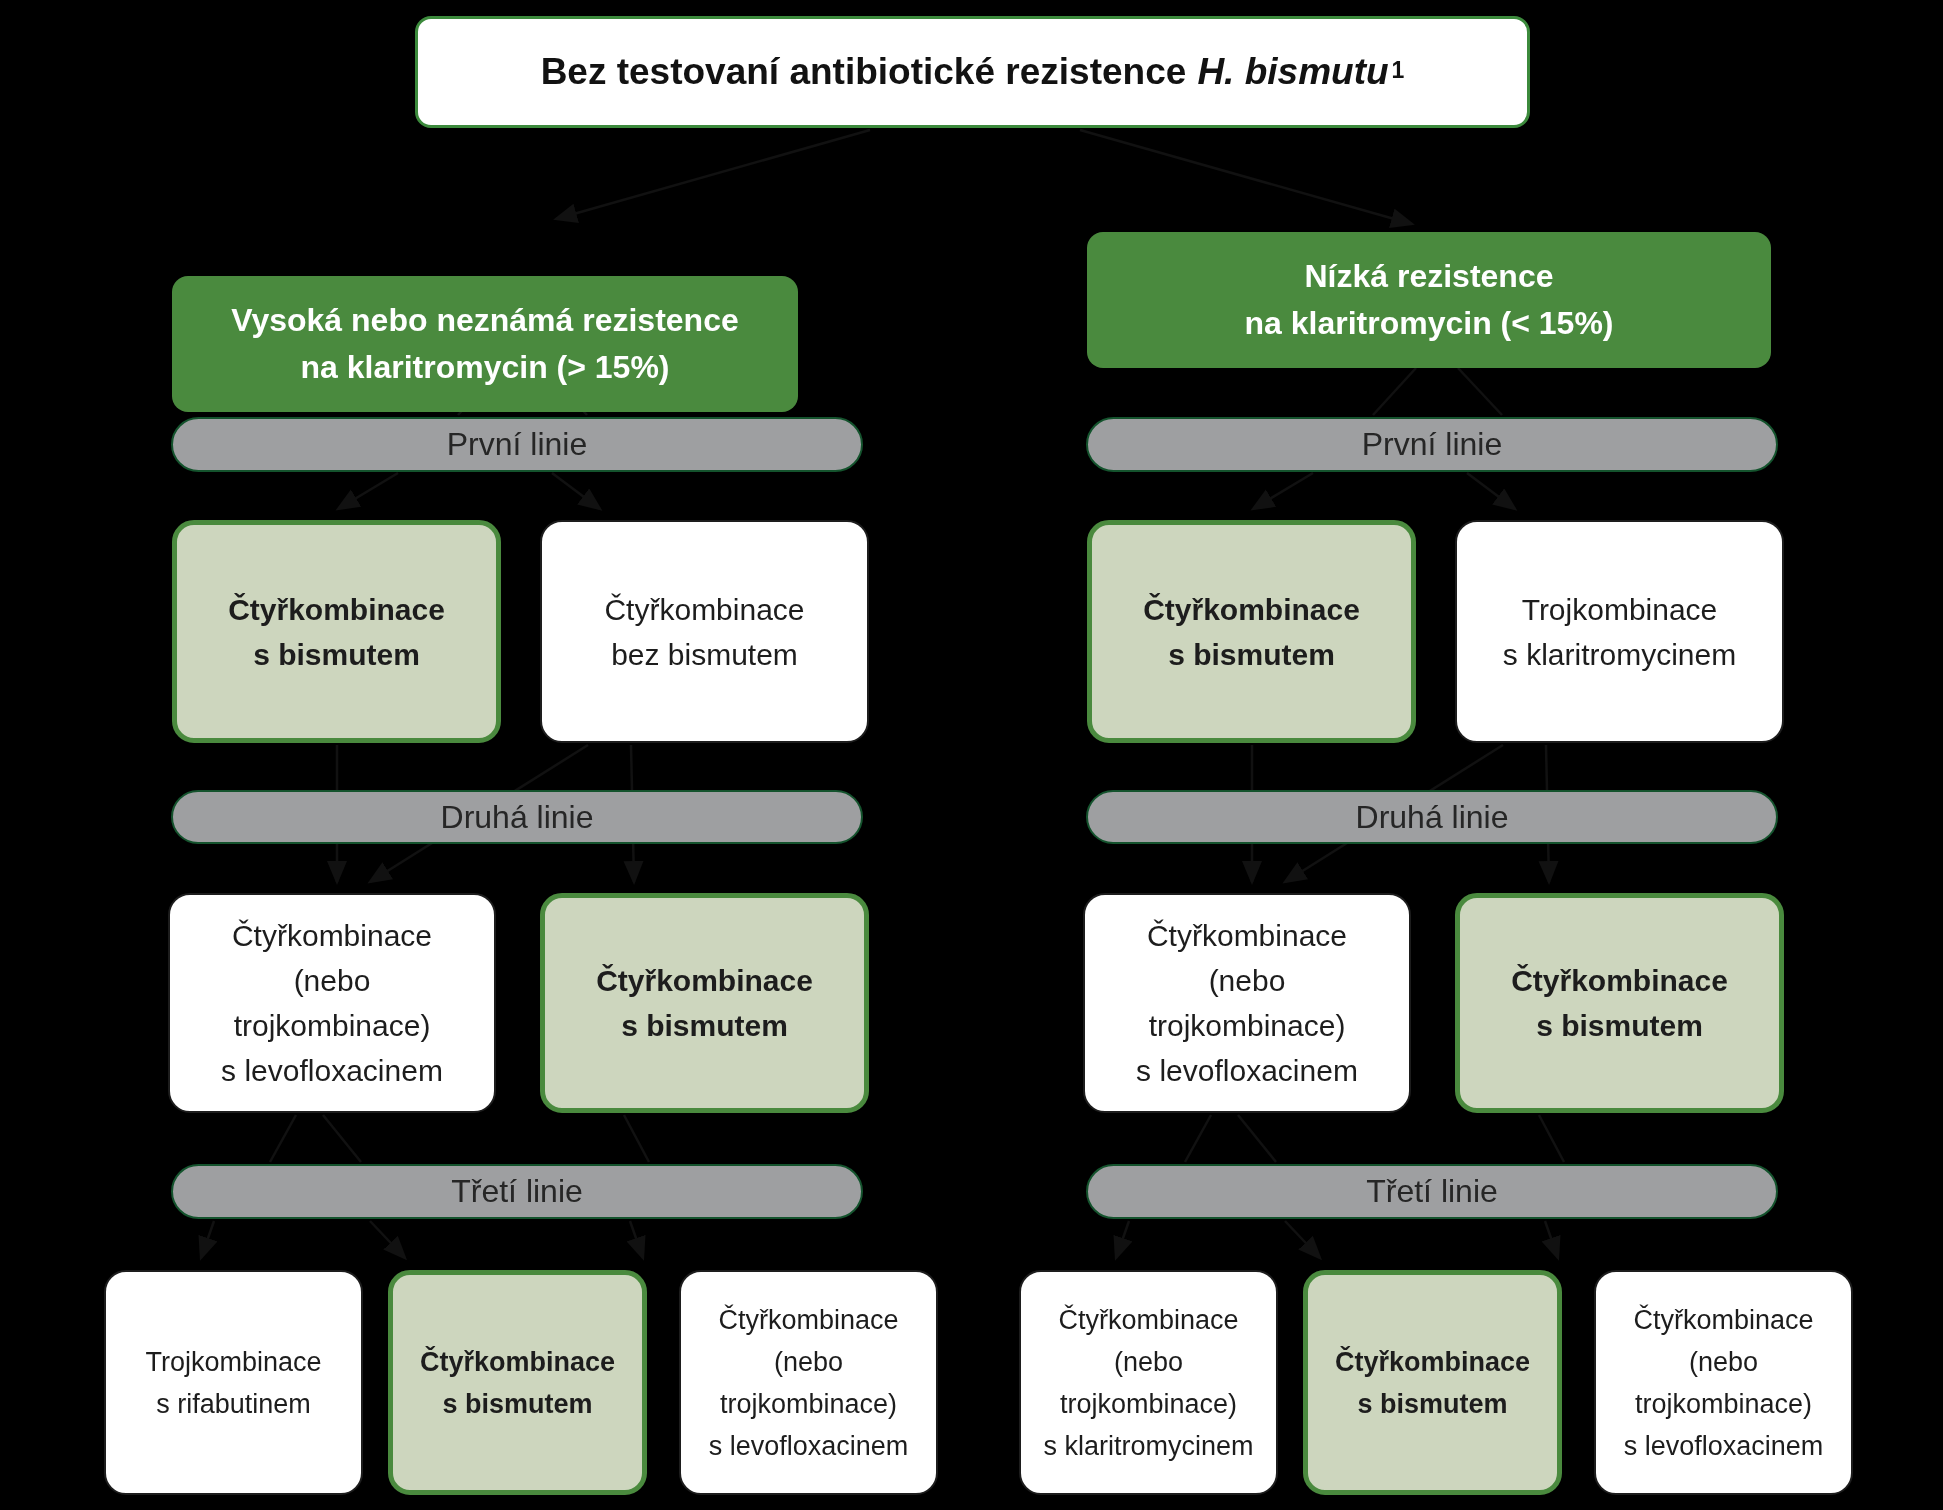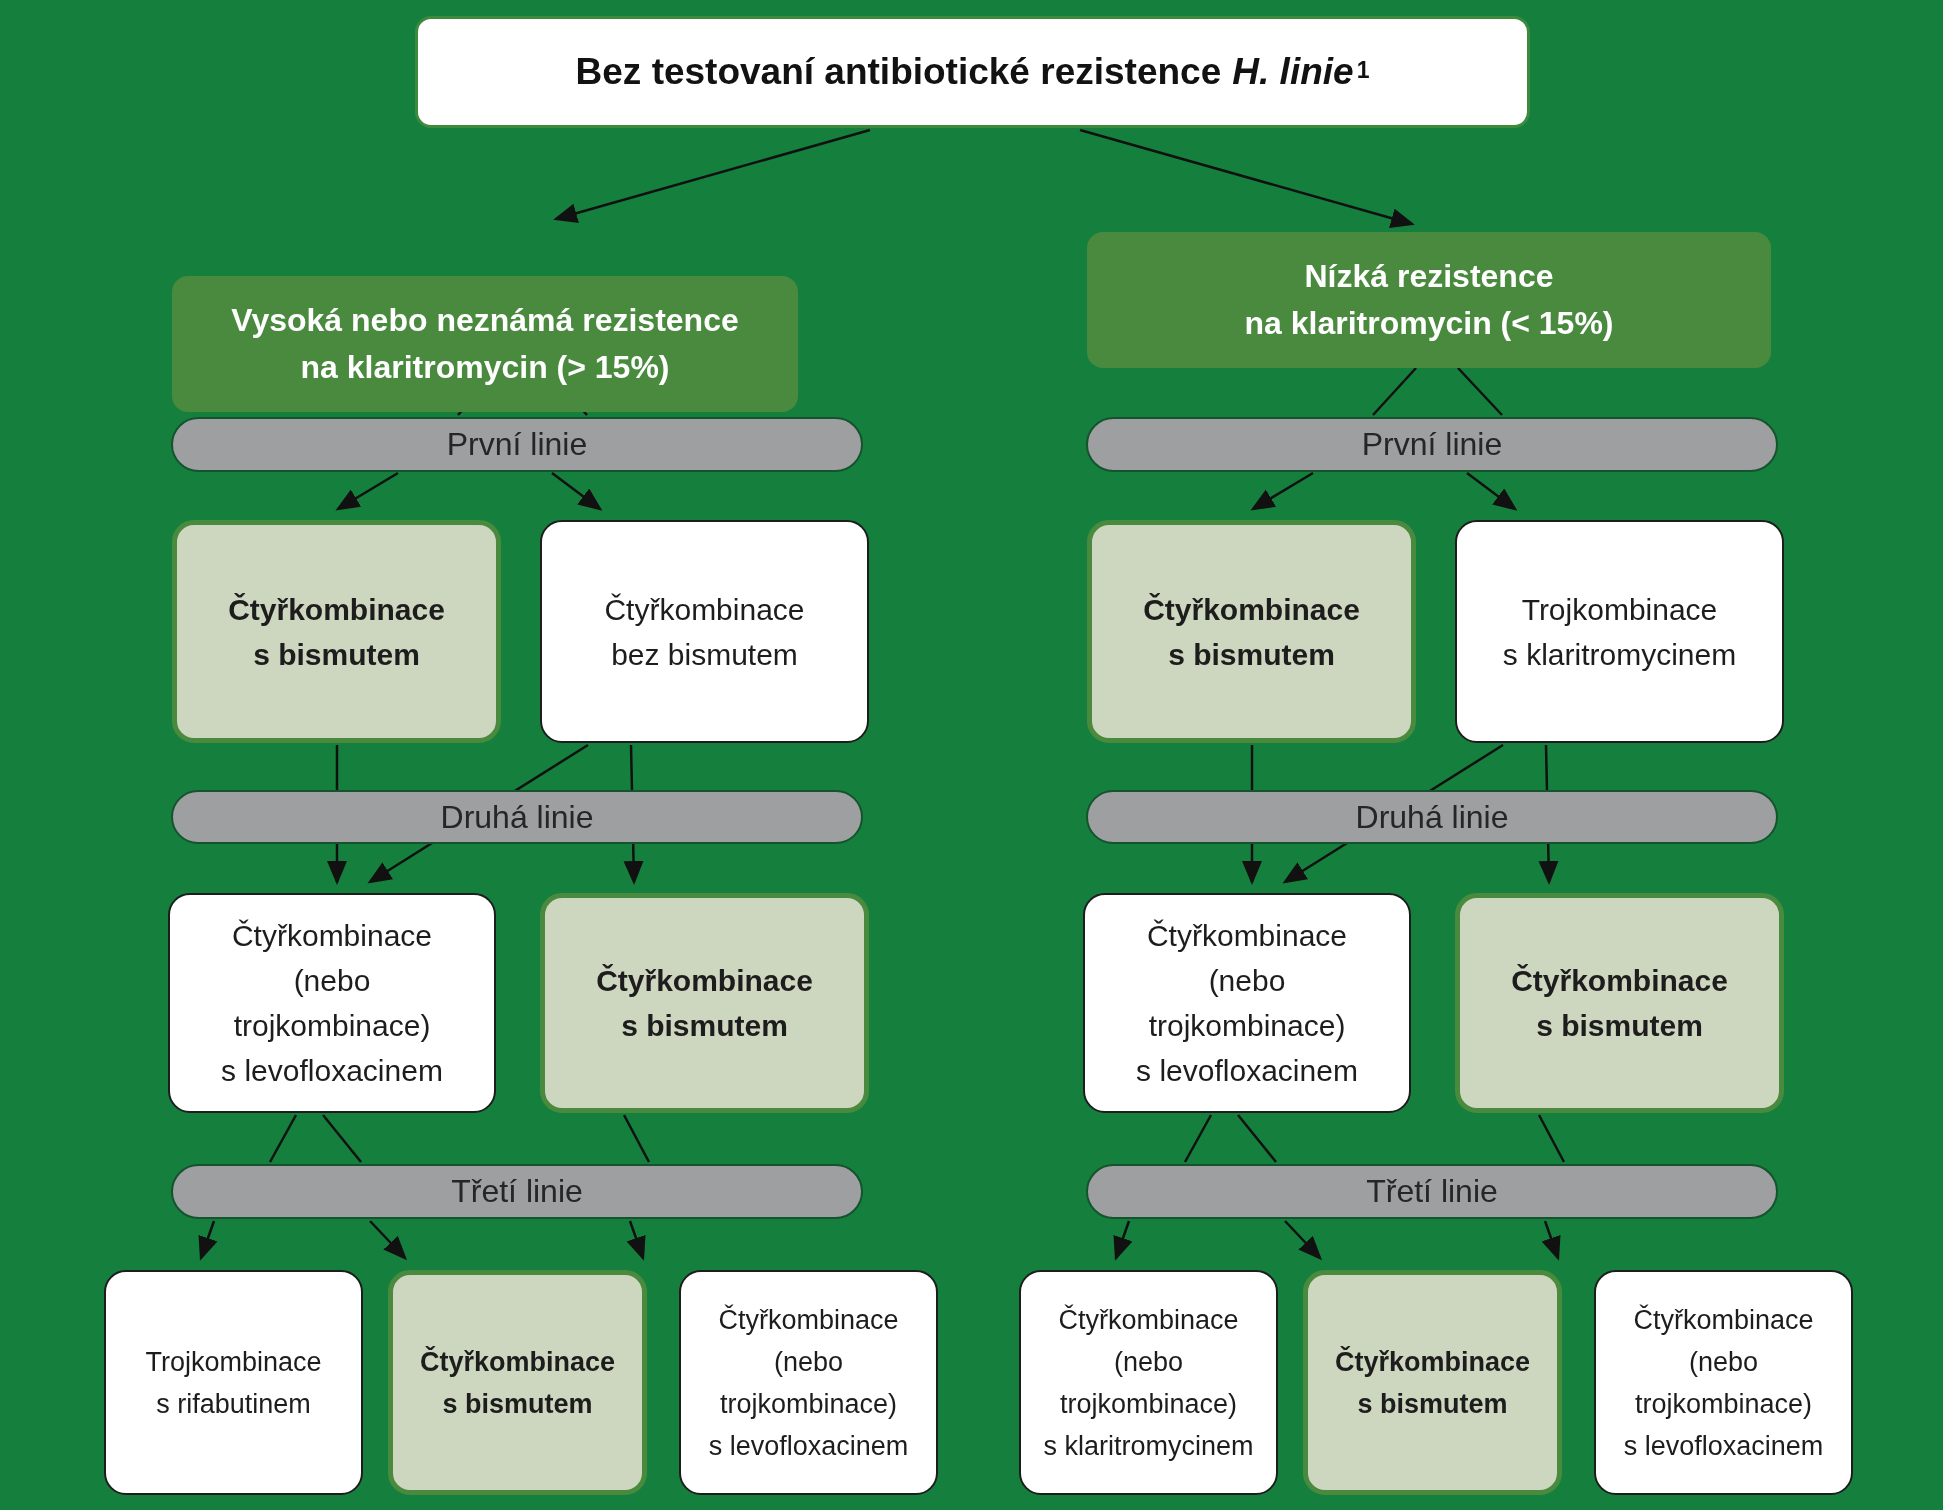--- a/index.html
+++ b/index.html
@@ -1,17 +1,17 @@
 <!DOCTYPE html>
 <html><head>
 <meta charset="utf-8">
 <style>
   html,body { margin:0; padding:0; background:#ffffff; }
   #canvas {
-    position:relative; width:1943px; height:1510px; background:#15803d;
+    position:relative; width:1943px; height:1510px; background:#000000;
     font-family:"Liberation Sans", sans-serif; overflow:hidden;
   }
   svg.arrows { position:absolute; left:0; top:0; z-index:1; }
   .node { position:absolute; box-sizing:border-box; z-index:2;
     display:flex; flex-direction:column; justify-content:center; align-items:center;
     text-align:center; }
   .title-box {
     left:415px; top:16px; width:1115px; height:112px;
     background:#ffffff; border:3px solid #3c8a3c; border-radius:16px;
     font-size:37px; font-weight:700; color:#121212; flex-direction:row;
@@ -73,21 +73,21 @@
       <line x1="1238" y1="1115" x2="1276" y2="1162"></line>
       <line x1="1539" y1="1115" x2="1564" y2="1162"></line>
       <line x1="1129" y1="1221" x2="1116" y2="1258" marker-end="url(#ah)"></line>
       <line x1="1285" y1="1221" x2="1320" y2="1258" marker-end="url(#ah)"></line>
       <line x1="1545" y1="1221" x2="1558" y2="1258" marker-end="url(#ah)"></line>
     </g>
   </svg>
 
   <div class="node title-box">
     <span>Bez testovaní antibiotické rezistence</span>
-      <i>H. linie</i>
+      <i>H. bismutu</i>
       <sup>1</sup>
   </div>
 
   <div class="node header-box" style="left:172px;top:232px;width:626px;height:136px;margin-top:44px;">
       <div class="line">Vysoká nebo neznámá rezistence</div>
       <div class="line">na klaritromycin (&gt; 15%)</div>
     </div>
 
   <div class="node pill" style="left:171px;top:417px;width:692px;height:55px;">První linie</div>
 

